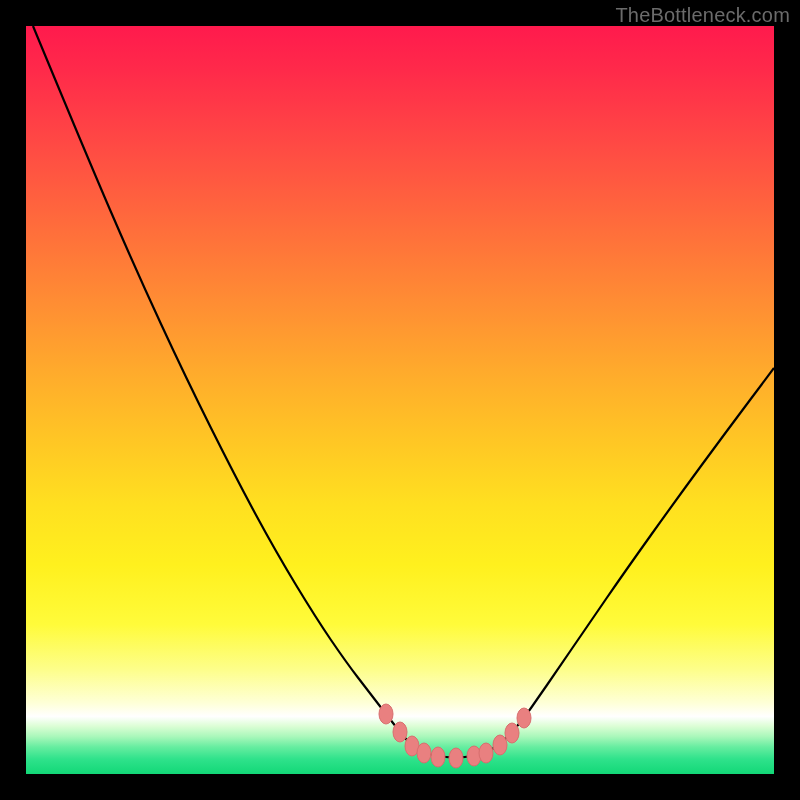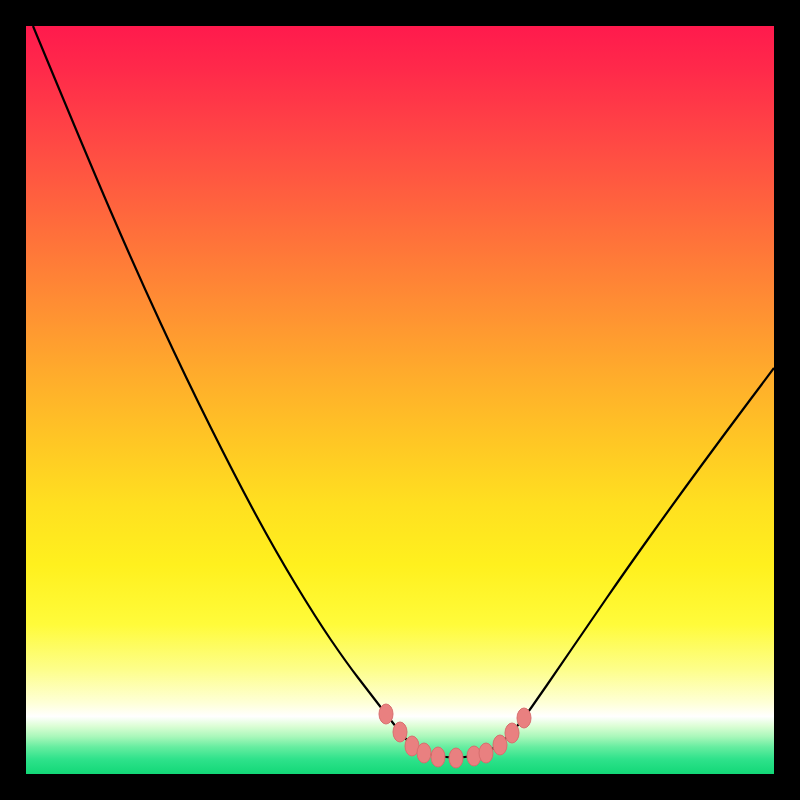--- a/index.html
+++ b/index.html
@@ -82,13 +82,14 @@
           <ellipse cx="412" cy="731" rx="7" ry="10" fill="#e98080" stroke="#d86e6e" stroke-width="1"></ellipse>
           <ellipse cx="430" cy="732" rx="7" ry="10" fill="#e98080" stroke="#d86e6e" stroke-width="1"></ellipse>
           <ellipse cx="448" cy="730" rx="7" ry="10" fill="#e98080" stroke="#d86e6e" stroke-width="1"></ellipse>
           <ellipse cx="460" cy="727" rx="7" ry="10" fill="#e98080" stroke="#d86e6e" stroke-width="1"></ellipse>
           <ellipse cx="474" cy="719" rx="7" ry="10" fill="#e98080" stroke="#d86e6e" stroke-width="1"></ellipse>
           <ellipse cx="486" cy="707" rx="7" ry="10" fill="#e98080" stroke="#d86e6e" stroke-width="1"></ellipse>
           <ellipse cx="498" cy="692" rx="7" ry="10" fill="#e98080" stroke="#d86e6e" stroke-width="1"></ellipse>
         </g>
     </svg>
   </div>
+  <div class="watermark">TheBottleneck.com</div>
 </div>
 
 </body></html>

